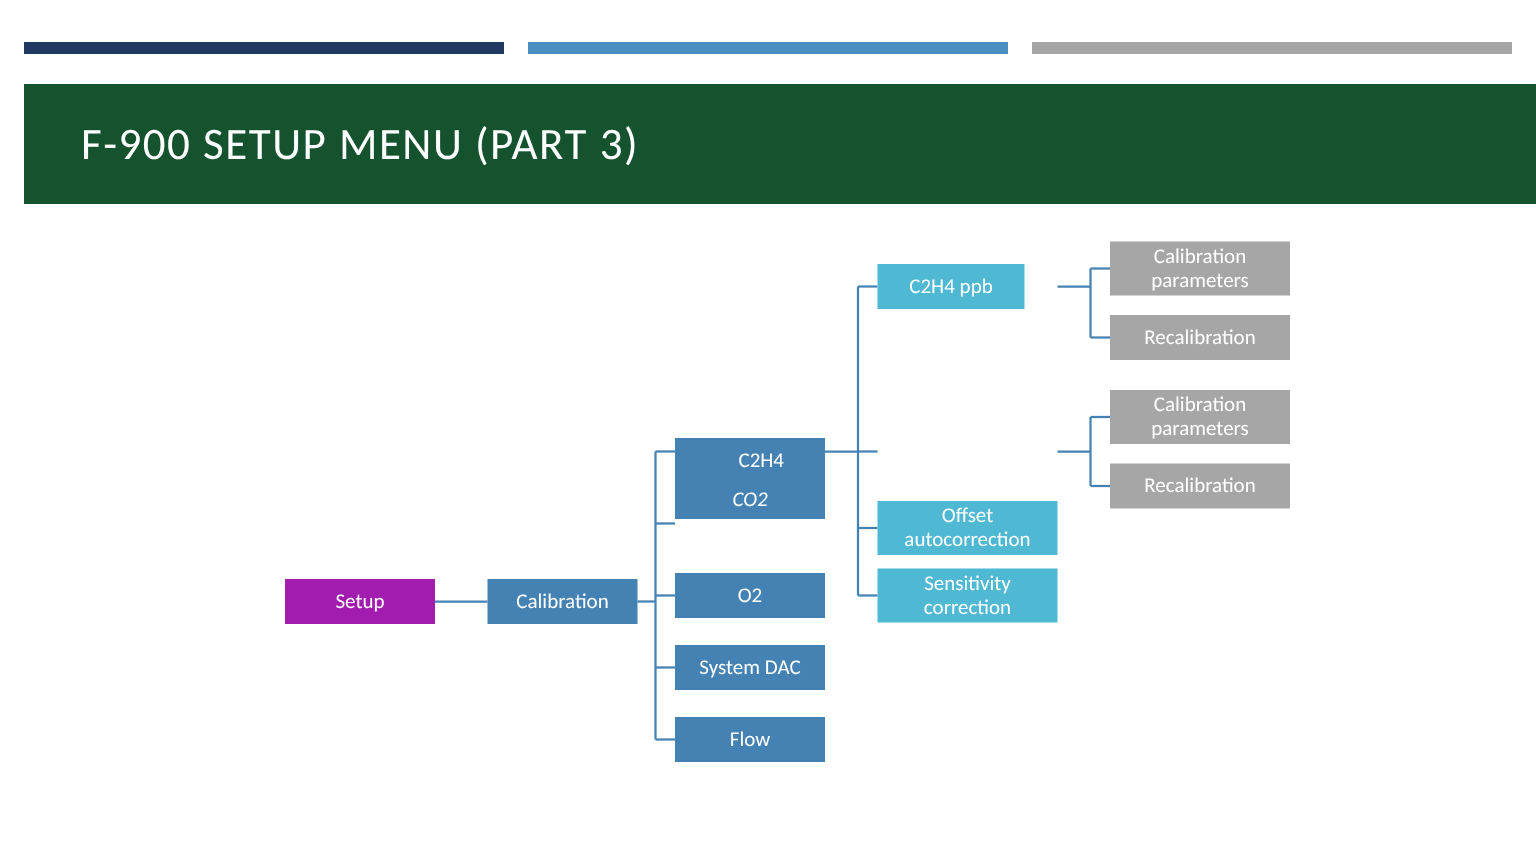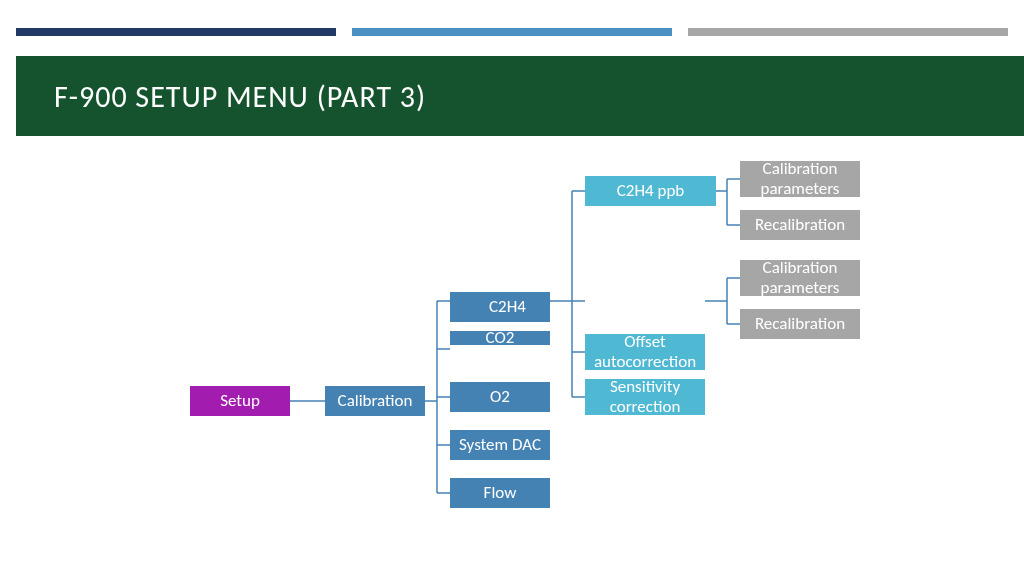--- a/index.html
+++ b/index.html
@@ -45,21 +45,21 @@
     position: absolute;
     left: 0; top: 0; width: 1024px; height: 576px;
   }
   .node {
     position: absolute;
     color: #ffffff;
     display: flex;
     align-items: center;
     justify-content: center;
     text-align: center;
-    font-size: 17px;
+    font-size: 14px;
     line-height: 1.15;
     padding: 2px 6px;
   }
   .c-dark  { background: #a21caf; }
   .c-blue  { background: #4582b4; }
   .c-cyan  { background: #4fb8d3; }
   .c-gray  { background: #a6a6a6; }
   svg.connectors {
     position: absolute;
     left: 0; top: 0;
@@ -112,26 +112,26 @@
       <line x1="727" y1="278" x2="740" y2="278"></line>
       <line x1="727" y1="324" x2="740" y2="324"></line>
     </g>
   </svg>
 
   <div class="node c-dark" style="left:190px; top:386px; width:100px; height:30px;">Setup</div>
 
   <div class="node c-blue" style="left:325px; top:386px; width:100px; height:30px;">Calibration</div>
 
   <div class="node c-blue" style="left:450px; top:292px; width:100px; height:30px;padding-left:21px;">C2H4</div>
-  <div class="node c-blue" style="left:450px; top:331px; width:100px; height:14px;">CO2</div>
+  <div class="node c-blue" style="left:450px; top:320px; width:100px; height:26px;font-style:italic;">CO2</div>
   <div class="node c-blue" style="left:450px; top:382px; width:100px; height:30px;">O2</div>
   <div class="node c-blue" style="left:450px; top:430px; width:100px; height:30px;text-align:right;">System DAC</div>
   <div class="node c-blue" style="left:450px; top:478px; width:100px; height:30px;">Flow</div>
 
-  <div class="node c-cyan" style="left:585px; top:176px; width:131px; height:30px;">C2H4 ppb</div>
+  <div class="node c-cyan" style="left:585px; top:176px; width:98px; height:30px;">C2H4 ppb</div>
   <div class="node c-cyan" style="left:585px; top:334px; width:120px; height:36px;">Offset autocorrection</div>
   <div class="node c-cyan" style="left:585px; top:379px; width:120px; height:36px;">Sensitivity correction</div>
 
   <div class="node c-gray" style="left:740px; top:161px; width:120px; height:36px;">Calibration parameters</div>
   <div class="node c-gray" style="left:740px; top:210px; width:120px; height:30px;">Recalibration</div>
 
   <div class="node c-gray" style="left:740px; top:260px; width:120px; height:36px;">Calibration parameters</div>
   <div class="node c-gray" style="left:740px; top:309px; width:120px; height:30px;">Recalibration</div>
 
 </div>

